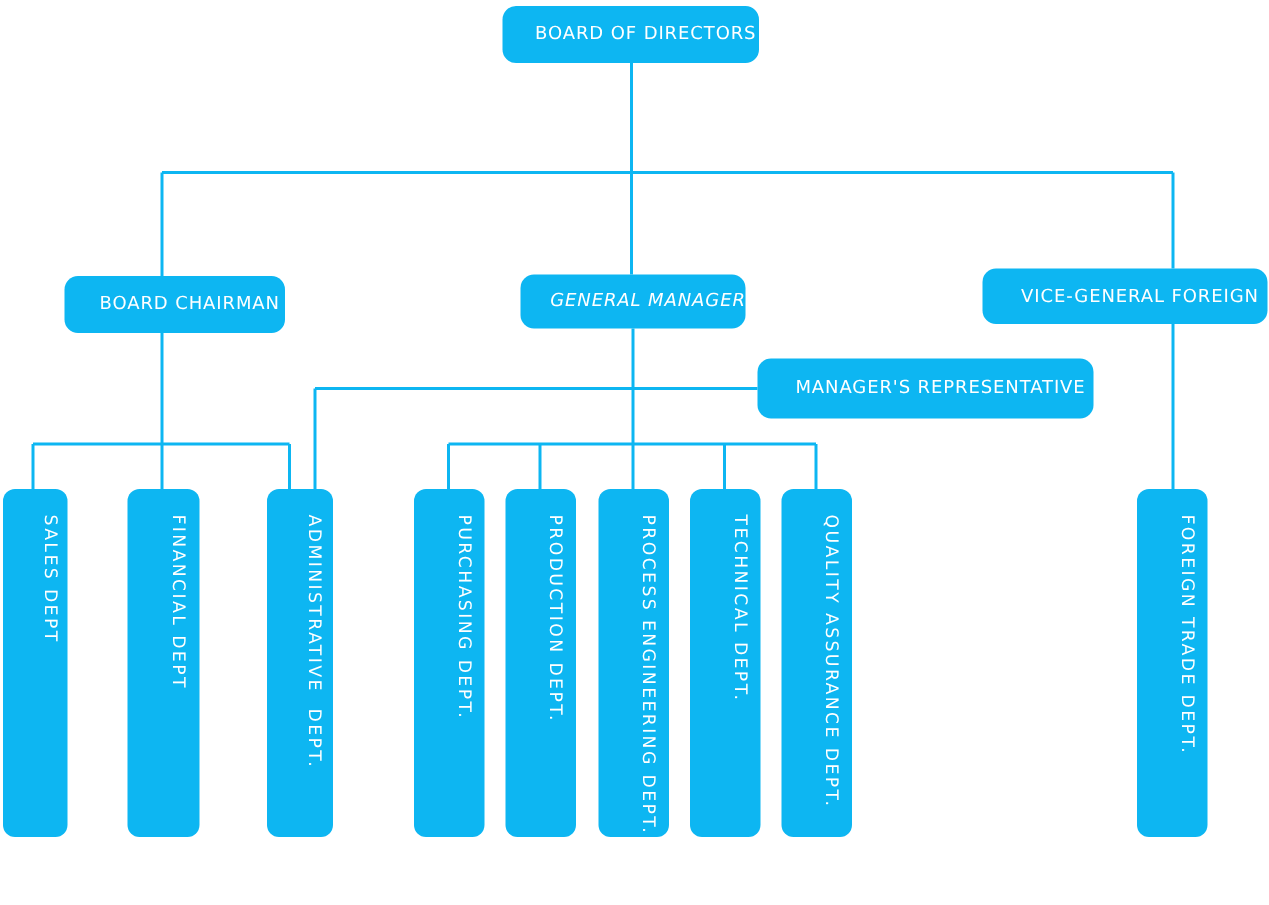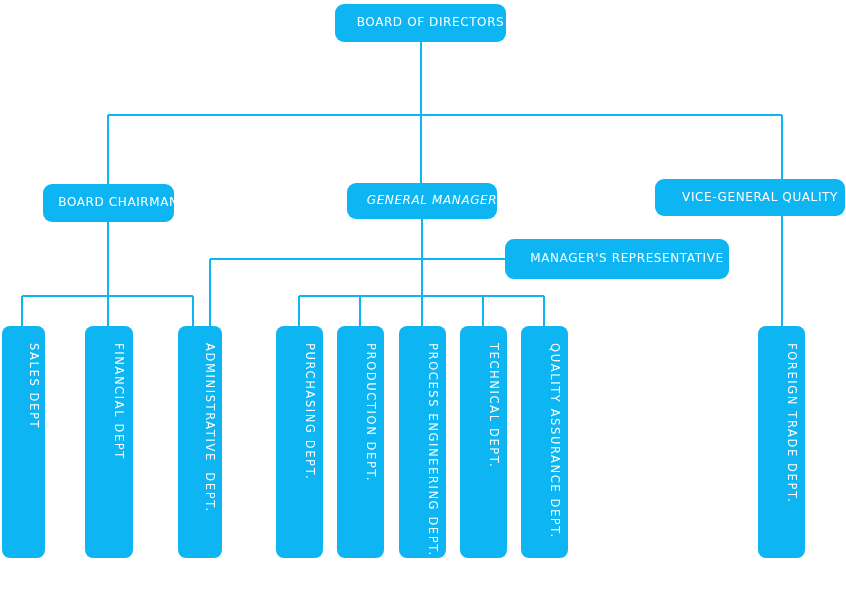--- a/index.html
+++ b/index.html
@@ -92,30 +92,30 @@
     <path d="M505 259 H210"></path>
     <path d="M210 259 V326"></path>
 
     <path d="M782 216 V326"></path>
   </svg>
 
   <div class="node" style="left:335px; top:4px; width:171px; height:38px;">
     <span class="lbl">BOARD OF DIRECTORS</span>
   </div>
 
-  <div class="node" style="left:43px; top:184px; width:131px; height:38px;">
+  <div class="node" style="left:43px; top:184px; width:147px; height:38px;">
     <span class="lbl">BOARD CHAIRMAN</span>
   </div>
 
   <div class="node" style="left:347px; top:183px; width:150px; height:36px;font-style:italic;">
     <span class="lbl">GENERAL MANAGER</span>
   </div>
 
   <div class="node" style="left:655px; top:179px; width:190px; height:37px;">
-    <span class="lbl">VICE-GENERAL QUALITY</span>
+    <span class="lbl">VICE-GENERAL FOREIGN</span>
   </div>
 
   <div class="node" style="left:505px; top:239px; width:224px; height:40px;">
     <span class="lbl">MANAGER'S REPRESENTATIVE</span>
   </div>
 
   <div class="node vnode" style="left:2px; top:326px; width:43px; height:232px;">
     <span class="lbl">SALES DEPT</span>
   </div>
 

